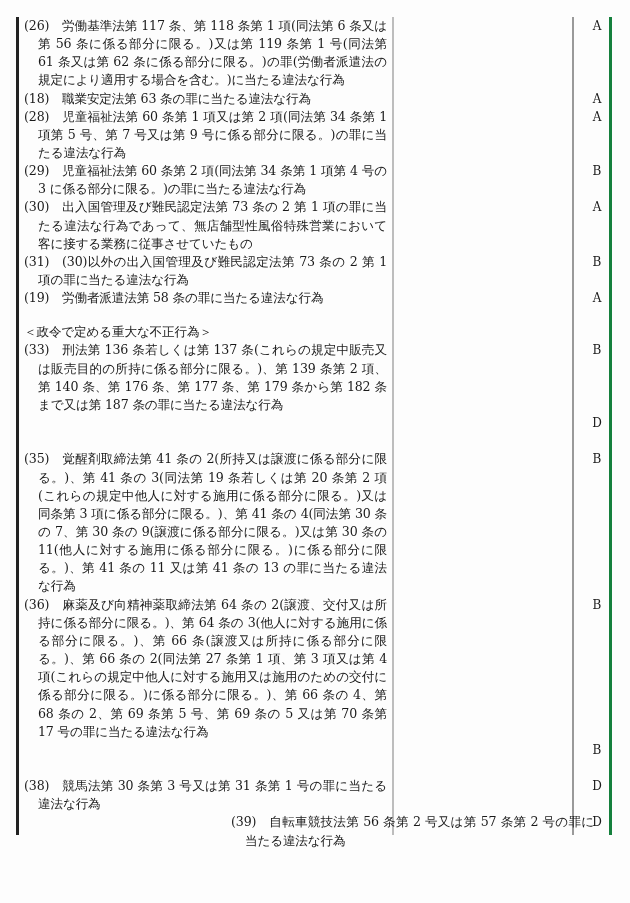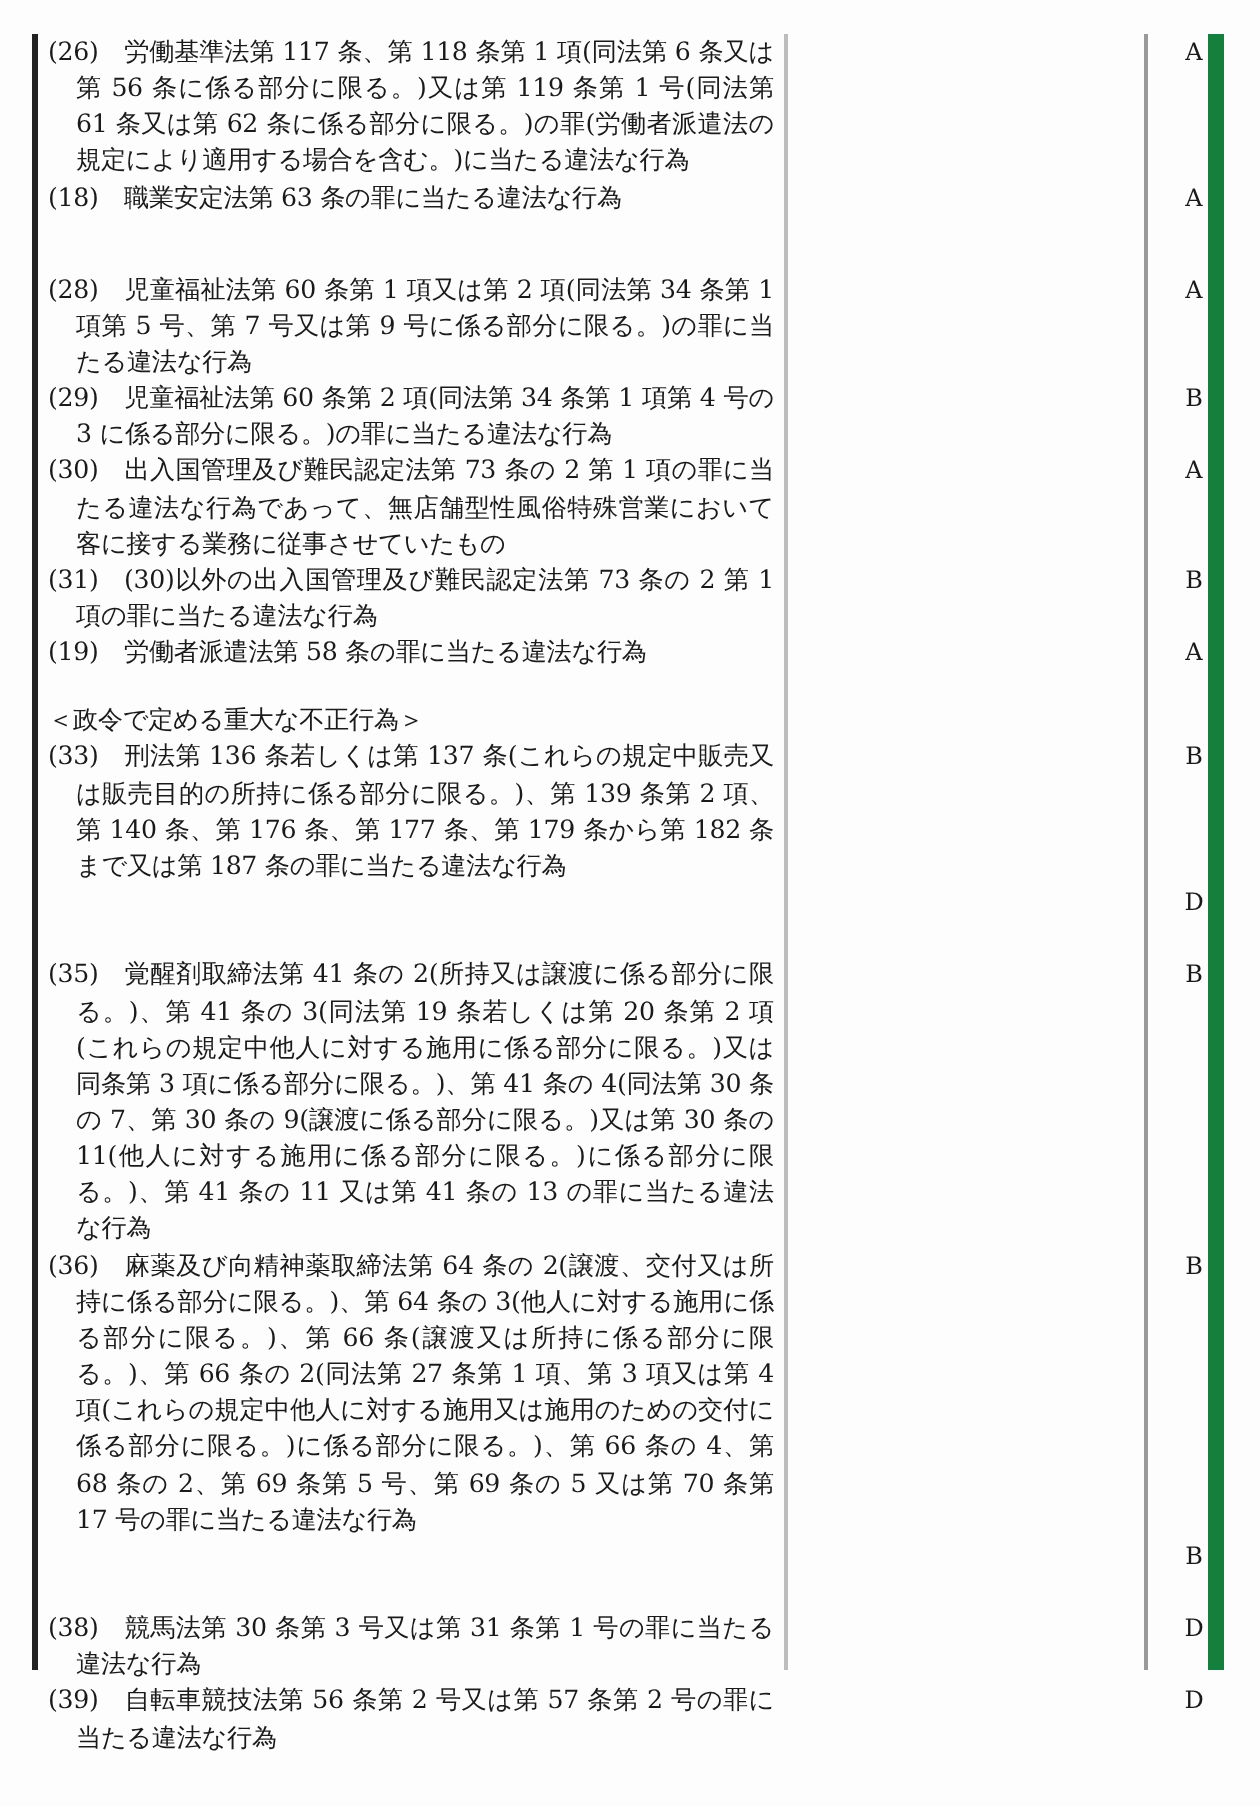--- a/index.html
+++ b/index.html
@@ -13,21 +13,21 @@
       color: #1a1a1a;
       position: relative;
     }
     .table {
       position: absolute;
       left: 16px;
       top: 17px;
       width: 596px;
       height: 818px;
       border-left: 3px solid #222;
-      border-right: 8px solid #15803d;
+      border-right: 3px solid #15803d;
       box-sizing: border-box;
     }
     .vline-mid {
       position: absolute;
       left: 373px;
       top: 0; bottom: 0;
       width: 0;
       border-left: 2px solid #bdbdbd;
     }
     .vline-grade {
@@ -85,21 +85,21 @@
   <div class="vline-grade"></div>
   <div class="rows" id="rows">
       <div class="row" style="height: 72.6px;">
         <div class="desc"><span class="num">(26)</span><span>労働基準法第 117 条、第 118 条第 1 項(同法第 6 条又は第 56 条に係る部分に限る。)又は第 119 条第 1 号(同法第 61 条又は第 62 条に係る部分に限る。)の罪(労働者派遣法の規定により適用する場合を含む。)に当たる違法な行為</span></div>
         <div class="grade">A</div>
       </div>
       <div class="row" style="height: 18.15px;">
         <div class="desc"><span class="num">(18)</span><span>職業安定法第 63 条の罪に当たる違法な行為</span></div>
         <div class="grade">A</div>
       </div>
-      <div class="row" style="height: 54.45px; margin-top: 28px;">
+      <div class="row" style="height: 54.45px;">
         <div class="desc"><span class="num">(28)</span><span>児童福祉法第 60 条第 1 項又は第 2 項(同法第 34 条第 1 項第 5 号、第 7 号又は第 9 号に係る部分に限る。)の罪に当たる違法な行為</span></div>
         <div class="grade">A</div>
       </div>
       <div class="row" style="height: 36.3px;">
         <div class="desc"><span class="num">(29)</span><span>児童福祉法第 60 条第 2 項(同法第 34 条第 1 項第 4 号の 3 に係る部分に限る。)の罪に当たる違法な行為</span></div>
         <div class="grade">B</div>
       </div>
       <div class="row" style="height: 54.45px;">
         <div class="desc"><span class="num">(30)</span><span>出入国管理及び難民認定法第 73 条の 2 第 1 項の罪に当たる違法な行為であって、無店舗型性風俗特殊営業において客に接する業務に従事させていたもの</span></div>
         <div class="grade">A</div>
@@ -131,18 +131,18 @@
         <div class="desc"><span class="num">(36)</span><span>麻薬及び向精神薬取締法第 64 条の 2(譲渡、交付又は所持に係る部分に限る。)、第 64 条の 3(他人に対する施用に係る部分に限る。)、第 66 条(譲渡又は所持に係る部分に限る。)、第 66 条の 2(同法第 27 条第 1 項、第 3 項又は第 4 項(これらの規定中他人に対する施用又は施用のための交付に係る部分に限る。)に係る部分に限る。)、第 66 条の 4、第 68 条の 2、第 69 条第 5 号、第 69 条の 5 又は第 70 条第 17 号の罪に当たる違法な行為</span></div>
         <div class="grade">B</div>
       </div>
       <div class="row" style="height: 36.3px;">
         <div class="grade">B</div>
       </div>
       <div class="row" style="height: 36.3px;">
         <div class="desc"><span class="num">(38)</span><span>競馬法第 30 条第 3 号又は第 31 条第 1 号の罪に当たる違法な行為</span></div>
         <div class="grade">D</div>
       </div>
-      <div class="row" style="height: 36.3px;">
+      <div class="row" style="height: 36.3px; justify-content: flex-end;">
         <div class="desc"><span class="num">(39)</span><span>自転車競技法第 56 条第 2 号又は第 57 条第 2 号の罪に当たる違法な行為</span></div>
         <div class="grade">D</div>
       </div>
     </div>
 </div>
 
 </body></html>

